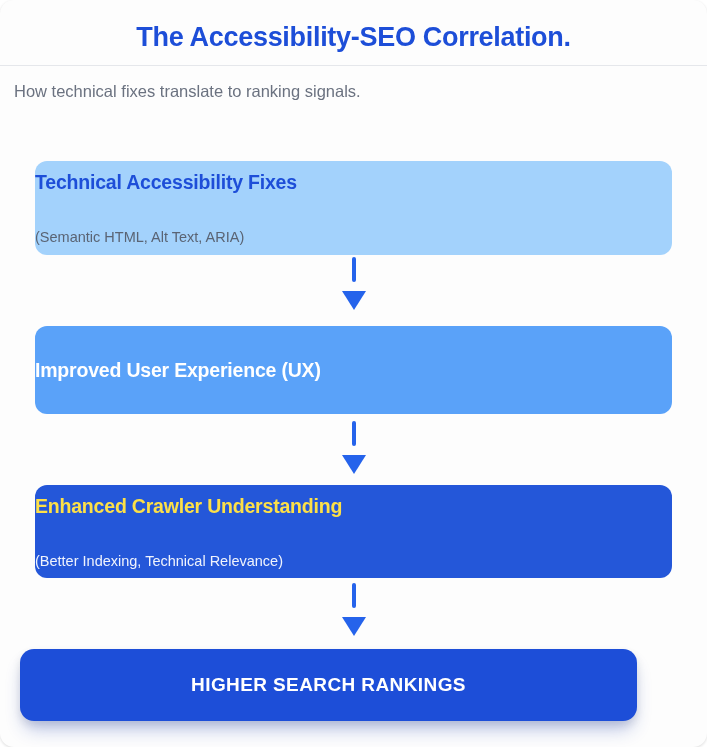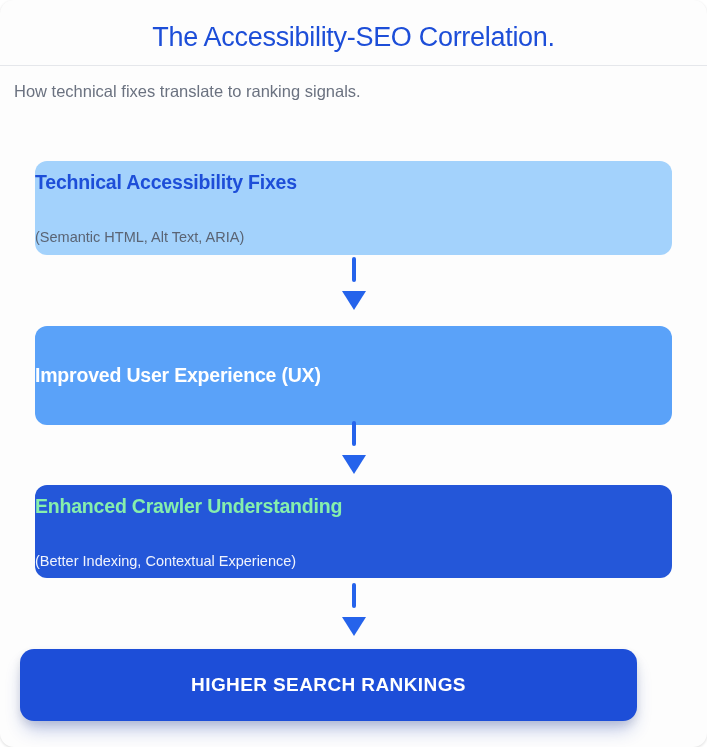--- a/index.html
+++ b/index.html
@@ -12,21 +12,21 @@
     position: relative;
     width: 707px; height: 747px;
     background: #fdfdfd;
     border-radius: 14px;
     box-shadow: 0 1px 3px rgba(0,0,0,0.14);
     overflow: hidden;
   }
   .page-title {
     position: absolute; top: 22px; left: 0; right: 0;
     text-align: center;
-    font-size: 27px; font-weight: normal;
+    font-size: 27px; font-weight: bold;
     color: #1d4ed8;
     letter-spacing: -0.3px;
   }
   .divider {
     position: absolute; top: 65px; left: 0; right: 0;
     height: 1px; background: #e5e7eb;
   }
   .page-subtitle {
     position: absolute; top: 82px; left: 14px;
     font-size: 16.5px; color: #6b7280; text-align: center;
@@ -36,25 +36,25 @@
     border-radius: 12px;
     display: flex; flex-direction: column;
     justify-content: center;
     gap: 8px;
   }
   .step-title { font-size: 19.5px; font-weight: bold; letter-spacing: -0.2px; }
   .step-sub   { font-size: 14.5px; margin-top: 27px; }
   .step1 { top: 161px; background: #a3d2fc; }
   .step1 .step-title { color: #1d4ed8; }
   .step1 .step-sub   { color: #5a6474; }
-  .step2 { top: 326px; height: 99px; background: #5aa2f9; }
+  .step2 { top: 326px; height: 88px; background: #5aa2f9; }
   .step2 .step-title { color: #ffffff; }
   .step2 .step-sub   { color: rgba(255,255,255,0.93); }
   .step3 { top: 485px; height: 93px; background: #2457d9; }
-  .step3 .step-title { color: #86efac; }
+  .step3 .step-title { color: #fde047; }
   .step3 .step-sub   { color: rgba(255,255,255,0.93); }
   .result-box {
     position: absolute; left: 20px; top: 649px;
     width: 617px; height: 72px;
     background: #1d4ed8;
     border-radius: 14px;
     display: flex; align-items: center; justify-content: center;
     box-shadow: 0 12px 18px -4px rgba(30,64,175,0.30), 0 4px 8px rgba(0,0,0,0.10);
   }
   .result-title {
@@ -103,21 +103,21 @@
     <div class="step-title">Improved User Experience (UX)</div>
   </div>
 
   <div class="arrow arrow2">
     <div class="arrow-line"></div>
     <div class="arrow-head"></div>
   </div>
 
   <div class="step step3">
     <div class="step-title">Enhanced Crawler Understanding</div>
-    <div class="step-sub">(Better Indexing, Contextual Experience)</div>
+    <div class="step-sub">(Better Indexing, Technical Relevance)</div>
   </div>
 
   <div class="arrow arrow3">
     <div class="arrow-line"></div>
     <div class="arrow-head"></div>
   </div>
 
   <div class="result-box">
     <div class="result-title">HIGHER SEARCH RANKINGS</div>
   </div>

